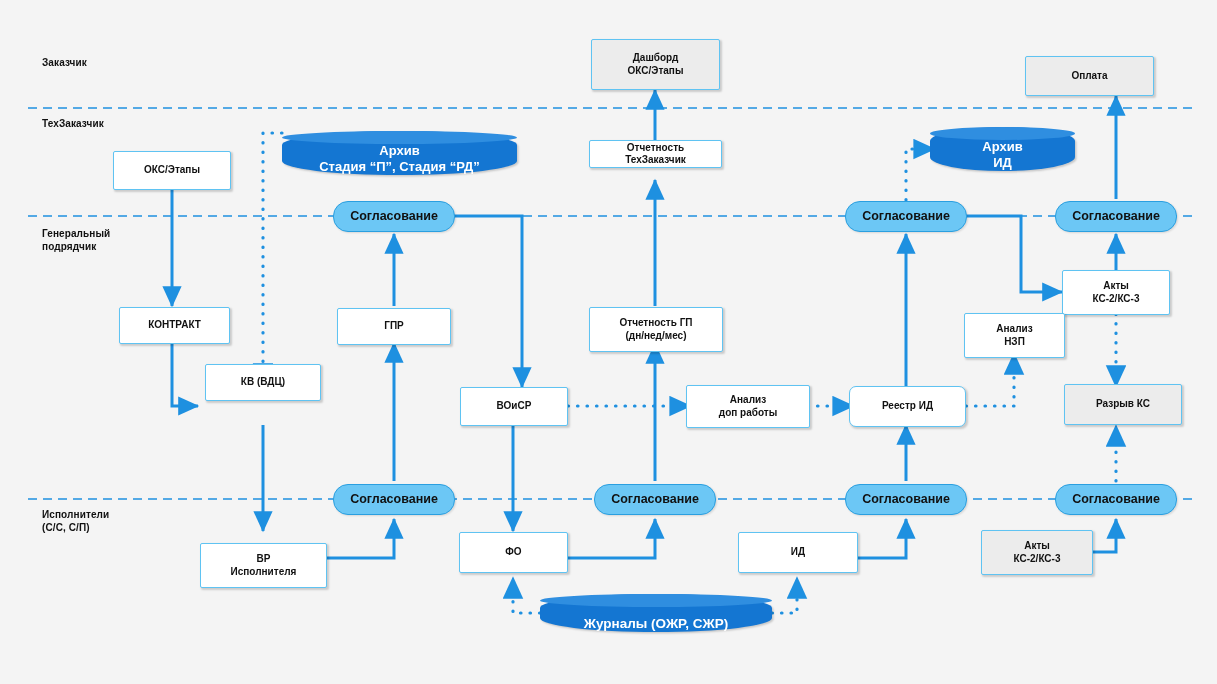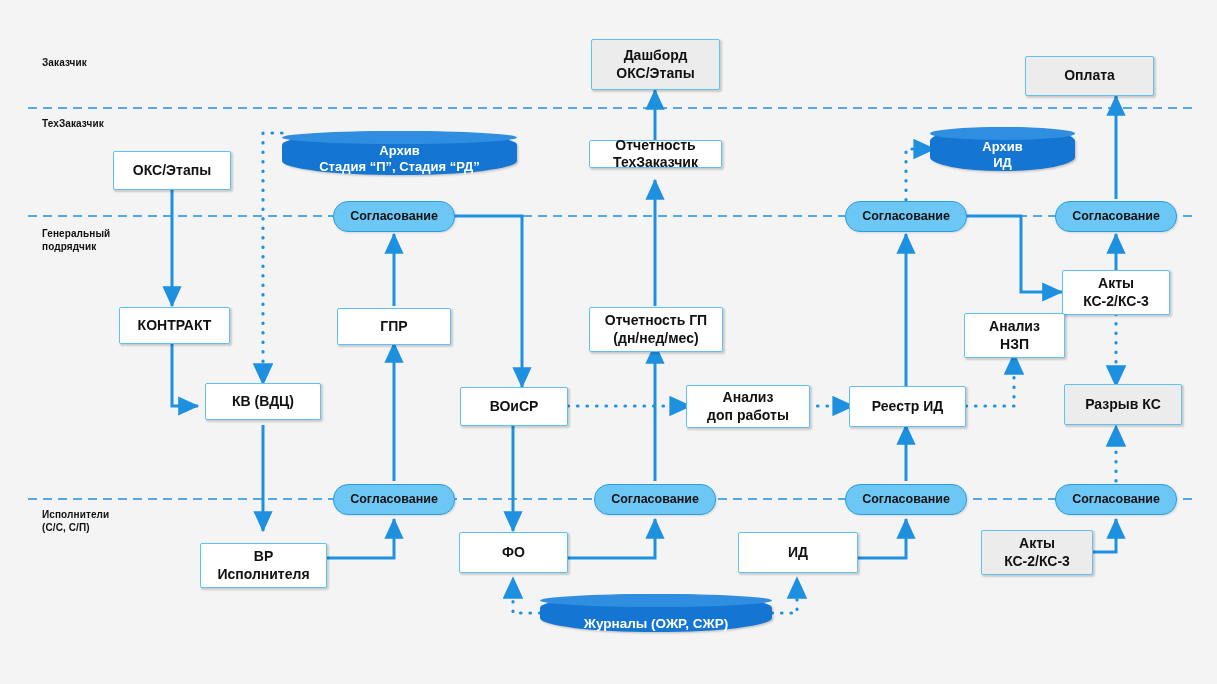--- a/index.html
+++ b/index.html
@@ -1,21 +1,21 @@
 <!DOCTYPE html>
 <html><head>
 <meta charset="utf-8">
 <style>
   html,body{margin:0;padding:0;background:#f4f4f4;}
   body{font-family:"Liberation Sans","DejaVu Sans",sans-serif;}
   #stage{position:relative;width:1217px;height:684px;background:#f4f4f4;overflow:hidden;}
   svg#wires{position:absolute;left:0;top:0;width:1217px;height:684px;}
   .lane-label{position:absolute;font-weight:bold;font-size:10px;color:#111;line-height:1.25;white-space:pre-line;letter-spacing:.1px;}
   .node{position:absolute;box-sizing:border-box;display:flex;align-items:center;justify-content:center;text-align:center;
-        font-size:14px;font-weight:bold;color:#111;line-height:1.22;
+        font-size:10px;font-weight:bold;color:#111;line-height:1.22;
         border:1.6px solid #5fc3f2;background:#ffffff;border-radius:2px;
         box-shadow:1.5px 1.5px 2px rgba(0,0,0,.17);}
   .node.gray{background:#ececec;}
   .node.approve{background:#6cc7f5;border:1.6px solid #2a9fe0;border-radius:15px;font-size:12.5px;box-shadow:1px 1px 2px rgba(0,0,0,.12);}
   .cyl{position:absolute;box-sizing:border-box;display:flex;align-items:flex-end;justify-content:center;text-align:center;
        color:#fff;font-weight:bold;font-size:13px;line-height:1.22;}
   .cyl .cyl-body{position:absolute;left:0;right:0;top:0;bottom:0;background:#1476d2;border-radius:50%/14px;
        box-shadow:1.5px 1.5px 2px rgba(0,0,0,.18);}
   .cyl .cyl-top{position:absolute;left:0;right:0;top:0;height:13px;background:#2f8ee0;border-radius:50%;}
   .cyl .cyl-text{position:relative;z-index:3;width:100%;padding:0 6px;box-sizing:border-box;}
@@ -145,28 +145,28 @@
 
   <div class="node" style="left: 589px; top: 307px; width: 134px; height: 45px; white-space: pre-line;">Отчетность ГП
 (дн/нед/мес)</div>
 
   <div class="node" style="left: 1062px; top: 270px; width: 108px; height: 45px; white-space: pre-line;">Акты
 КС-2/КС-3</div>
 
   <div class="node" style="left: 964px; top: 313px; width: 101px; height: 45px; white-space: pre-line;">Анализ
 НЗП</div>
 
-  <div class="node" style="left:205px;top:383px;width:116px;height:37px;">КВ (ВДЦ)</div>
+  <div class="node" style="left:205px;top:364px;width:116px;height:37px;">КВ (ВДЦ)</div>
 
   <div class="node" style="left:460px;top:387px;width:108px;height:39px;">ВОиСР</div>
 
   <div class="node" style="left: 686px; top: 385px; width: 124px; height: 43px; white-space: pre-line;">Анализ
 доп работы</div>
 
-  <div class="node" style="left:849px;top:386px;width:117px;height:41px;">Реестр ИД</div>
+  <div class="node" style="left:849px;top:386px;width:117px;height:41px;border-radius:7px;">Реестр ИД</div>
 
   <div class="node gray" style="left:1064px;top:384px;width:118px;height:41px;">Разрыв КС</div>
 
   <div class="node approve" style="left:333px;top:484px;width:122px;height:31px;">Согласование</div>
   <div class="node approve" style="left:594px;top:484px;width:122px;height:31px;">Согласование</div>
   <div class="node approve" style="left:845px;top:484px;width:122px;height:31px;">Согласование</div>
   <div class="node approve" style="left:1055px;top:484px;width:122px;height:31px;">Согласование</div>
 
   <div class="node" style="left: 200px; top: 533px; width: 127px; height: 45px; white-space: pre-line; margin-top: 10px;">ВР
 Исполнителя</div>

